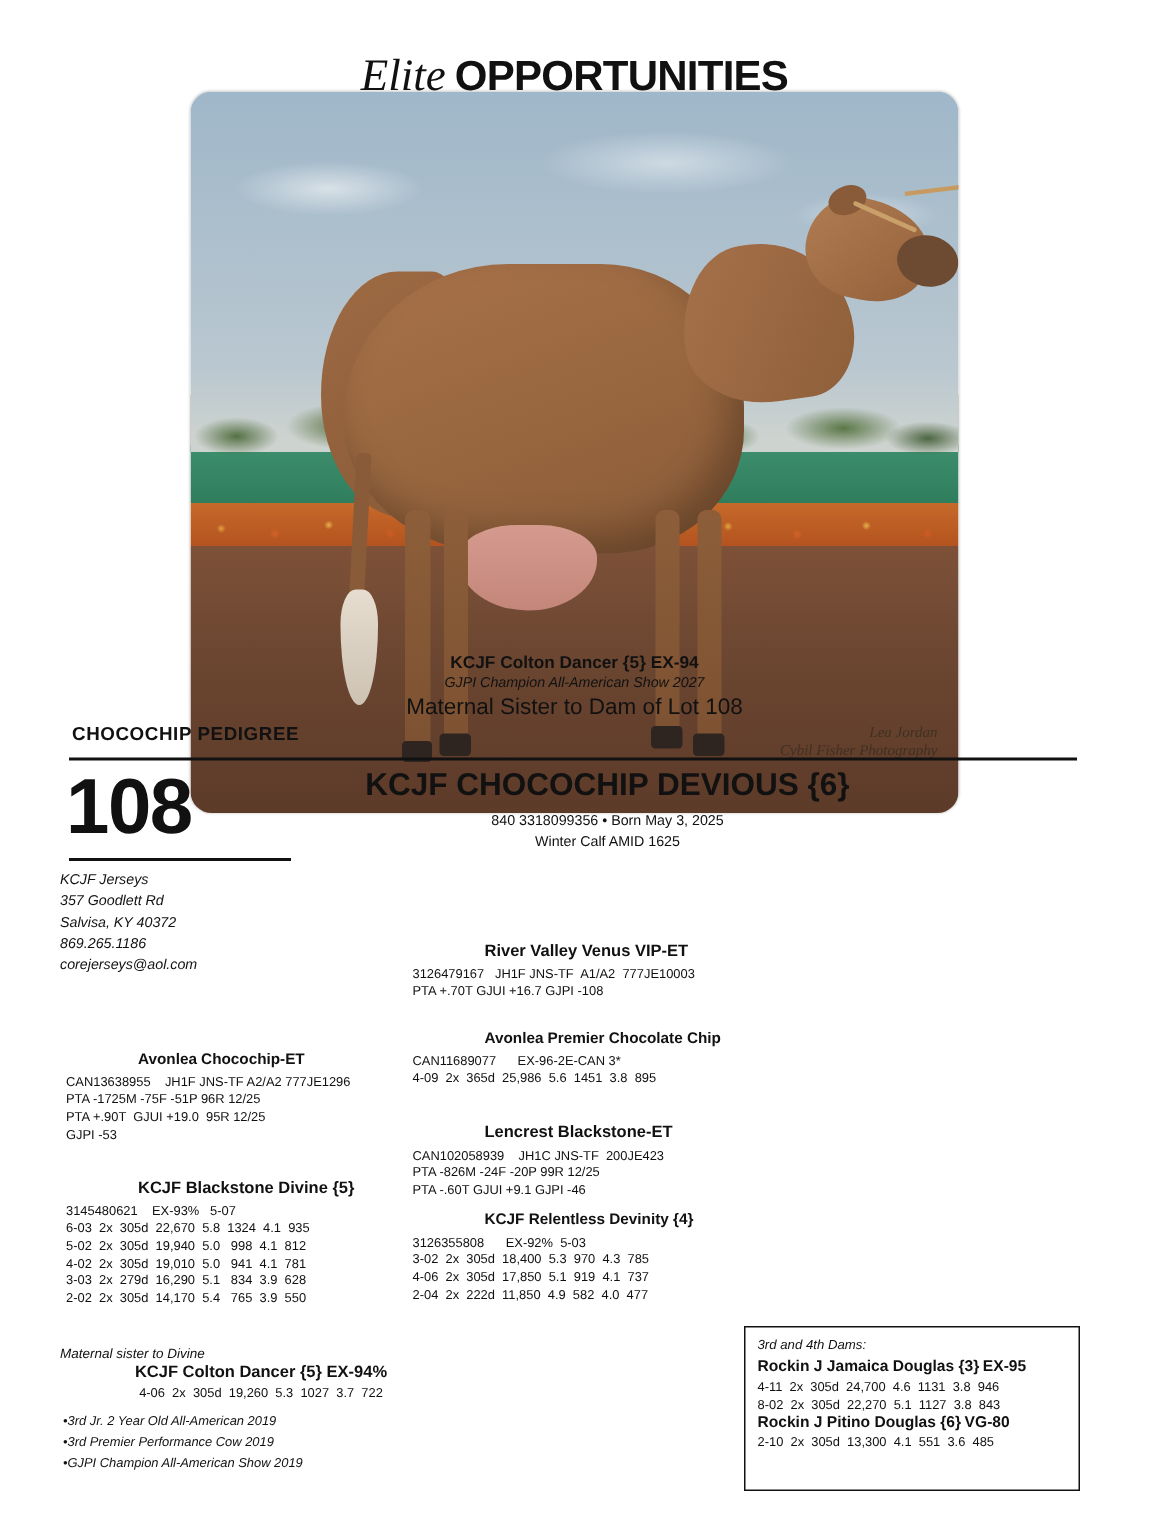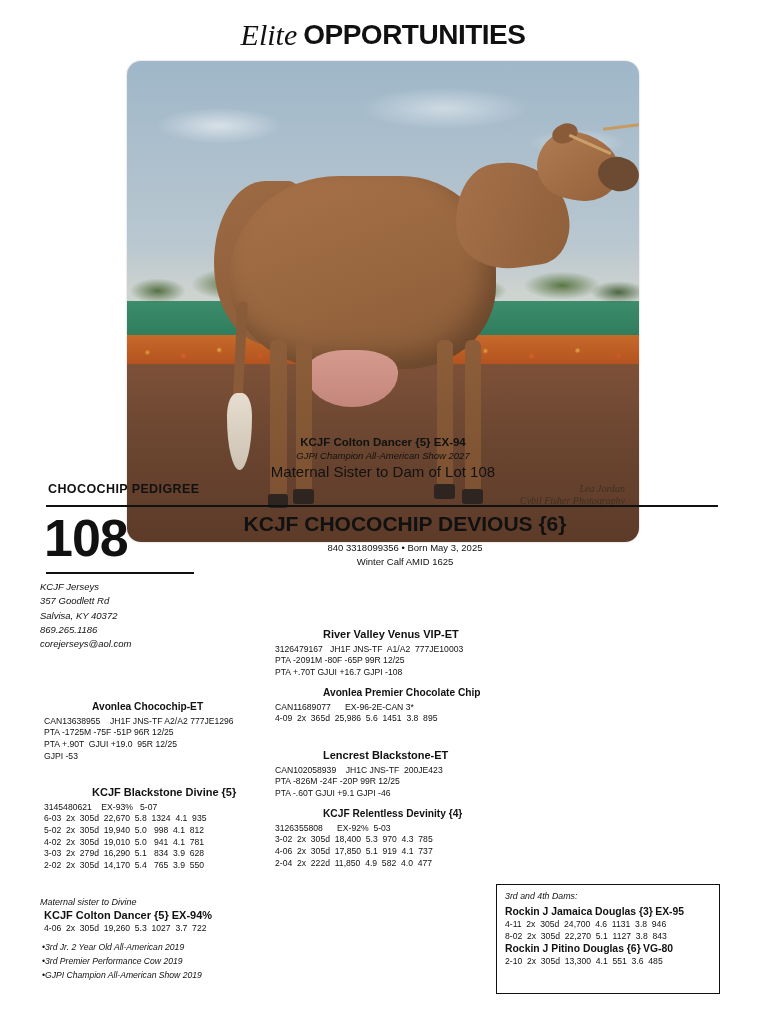--- a/index.html
+++ b/index.html
@@ -13,21 +13,21 @@
     overflow:hidden;
   }
   .page {
     width:766px; height:1024px;
     position:relative;
     padding:0;
   }
   
   .masthead {
     text-align:center;
-    padding-top:18px;
+    padding-top:34px;
     height:58px;
     white-space:nowrap;
   }
   .masthead .elite {
     font-family:"Liberation Serif", serif;
     font-style:italic;
     font-size:30px;
     letter-spacing:0px;
     color:#111;
     vertical-align:middle;
@@ -227,21 +227,21 @@
   }
   
   .ped { position:absolute; font-size:8.6px; line-height:1.35; }
   .ped .name { font-size:11px; font-weight:bold; margin-bottom:2px;padding-left:48px; }
   .ped .name.sm { font-size:10.2px; }
   .ped .line { white-space:pre; }
 
   #dam-block { left:44px; top:700px; width:240px; }
   #dam2-block { left:44px; top:785px; width:250px; }
   #mat-note { position:absolute; left:40px; top:897px; width:260px; font-size:9px; font-style:italic; }
-  #mat-sister { position:absolute; left:44px; top:908px; width:260px; font-size:8.6px; line-height:1.35; }
+  #mat-sister { position:absolute; left:44px; top:908px; width:260px; font-size:8.6px; line-height:1.35;text-align:center; }
   #mat-sister .name { font-size:11px; font-weight:bold; }
   #mat-bullets { position:absolute; left:42px; top:941px; width:270px; font-size:8.6px; font-style:italic; line-height:1.6; }
 
   #sire-block { left:275px; top:627px; width:300px; }
   #sire2-block { left:275px; top:686px; width:300px; }
   #gsire-block { left:275px; top:748px; width:300px; }
   #gsire2-block { left:275px; top:807px; width:300px; }
 
   .dams-box {
     position:absolute; left:496px; top:884px; width:224px; height:110px;
@@ -316,21 +316,20 @@
     <div>KCJF Jerseys</div>
     <div>357 Goodlett Rd</div>
     <div>Salvisa, KY  40372</div>
     <div>869.265.1186</div>
     <div>corejerseys@aol.com</div>
   </div>
 
   <div class="ped" id="sire-block">
     <div class="name">River Valley Venus VIP-ET</div>
     <div class="line">3126479167   JH1F JNS-TF  A1/A2  777JE10003</div>
-    <div class="line">PTA -2091M -80F -65P 99R 12/25</div>
     <div class="line">PTA +.70T GJUI +16.7 GJPI -108</div>
   </div>
 
   <div class="ped" id="sire2-block">
     <div class="name sm">Avonlea Premier Chocolate Chip</div>
     <div class="line">CAN11689077      EX-96-2E-CAN 3*</div>
     <div class="line">4-09  2x  365d  25,986  5.6  1451  3.8  895</div>
   </div>
 
   <div class="ped" id="gsire-block">

